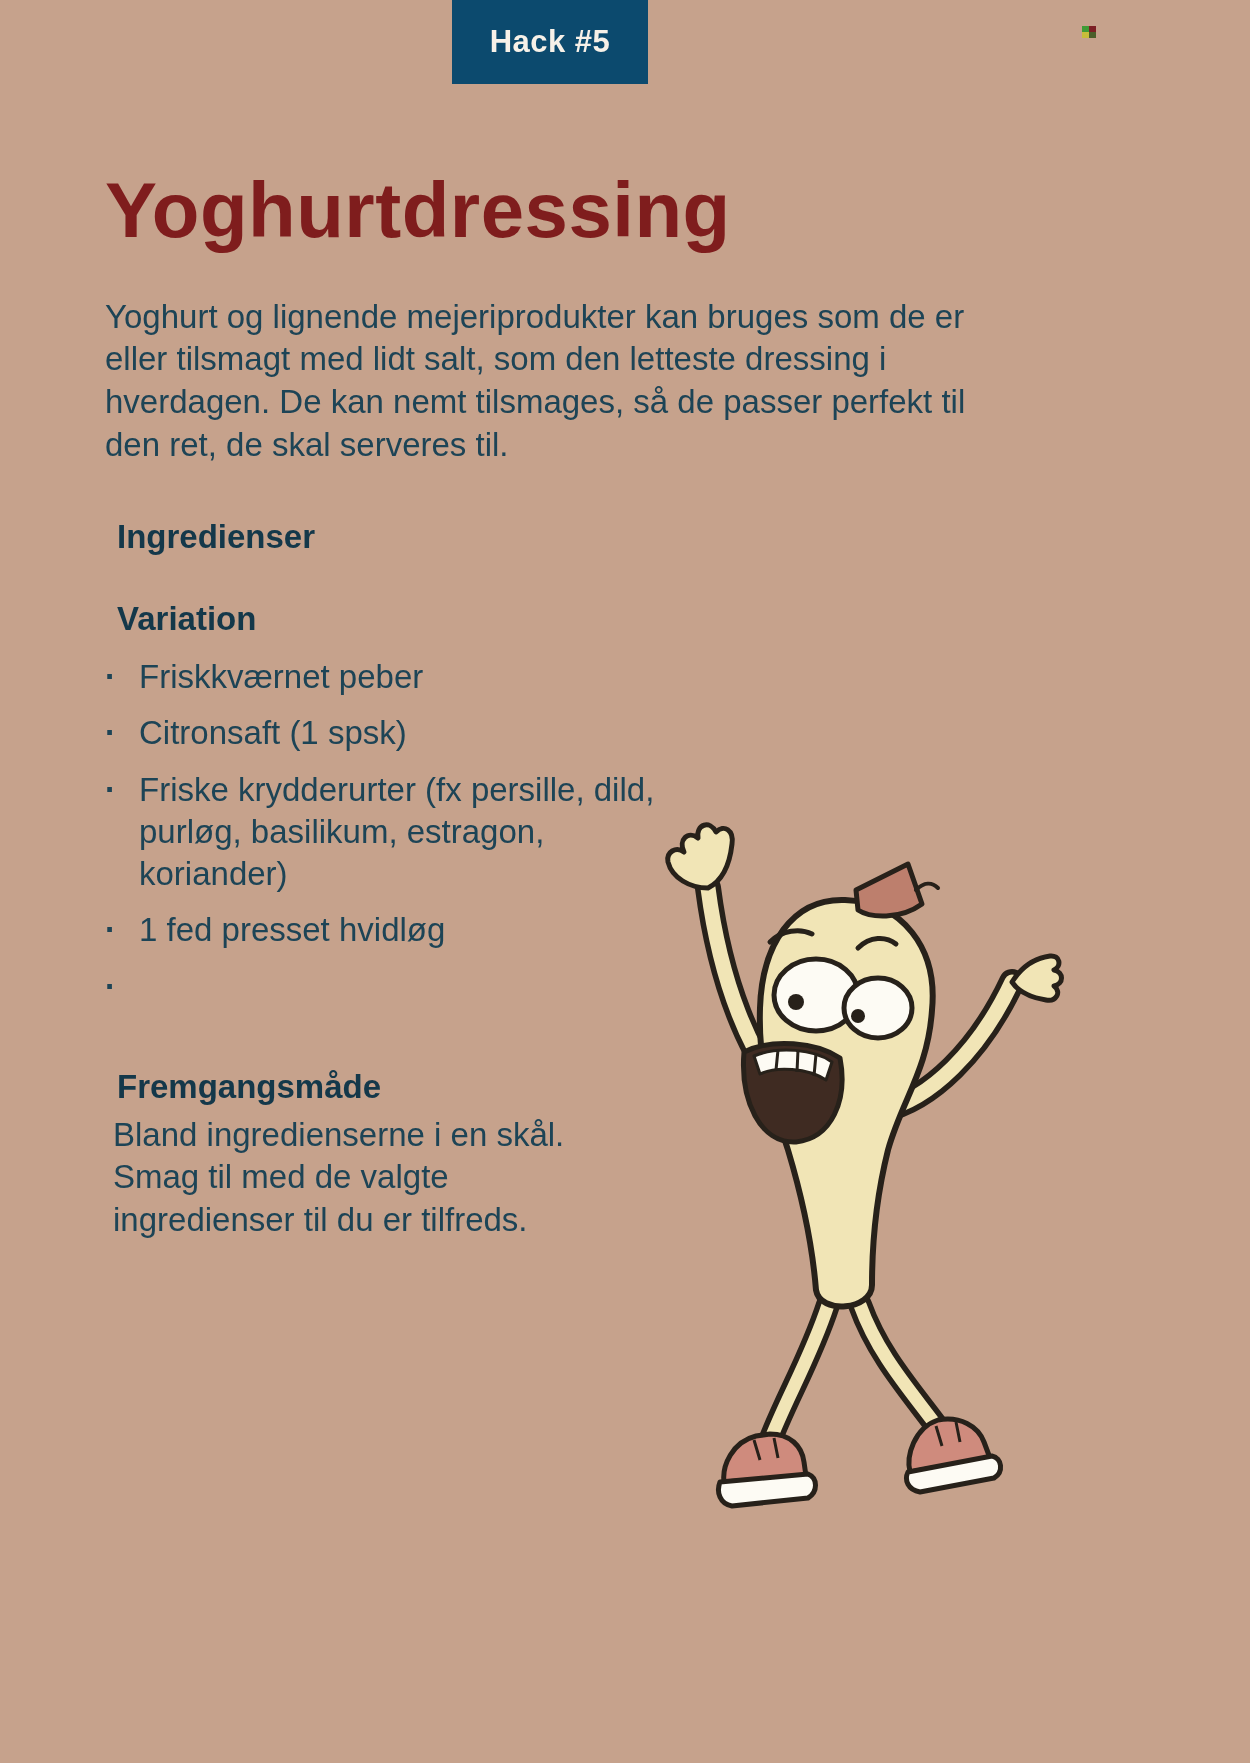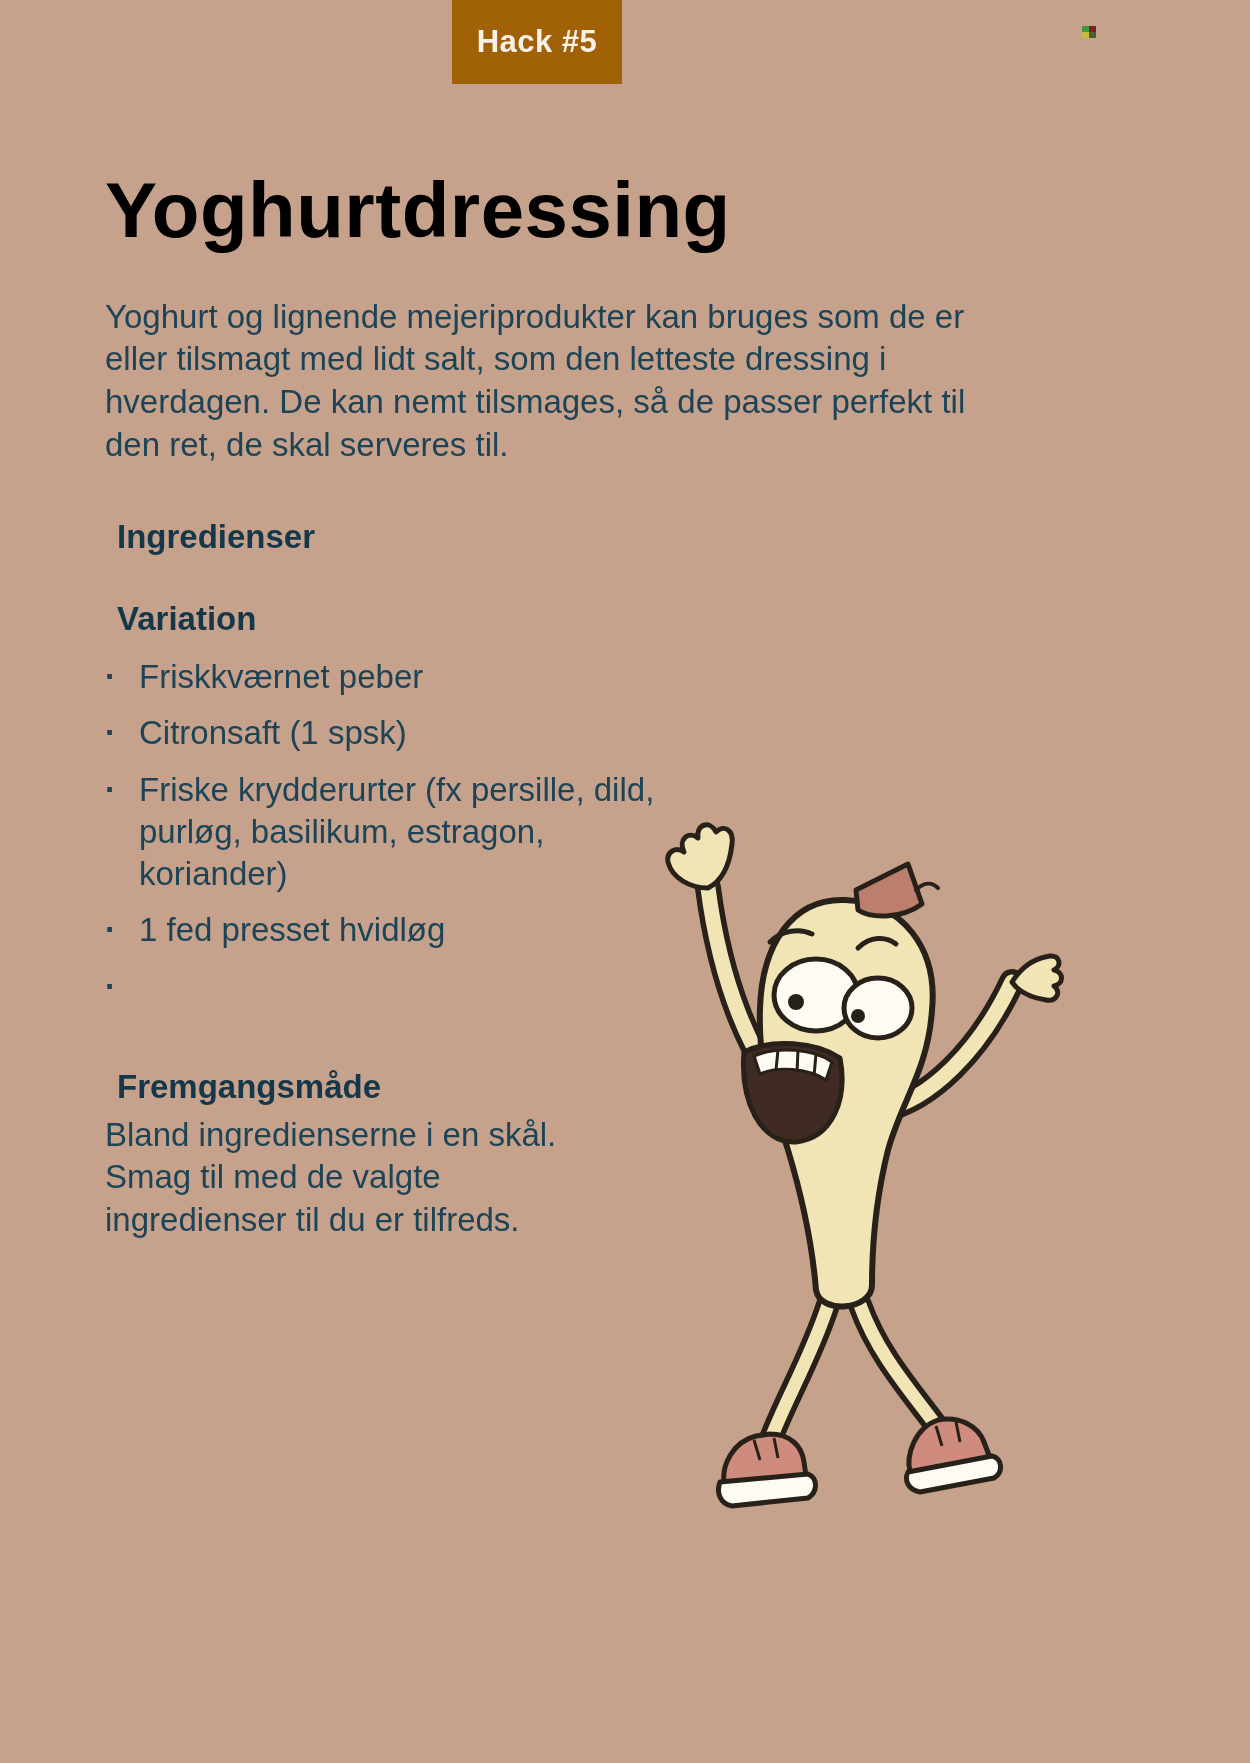--- a/index.html
+++ b/index.html
@@ -12,23 +12,23 @@
     position: relative;
     overflow: hidden;
     background: #c6a28c;
     font-family: "Liberation Sans", sans-serif;
     color: #1d4456;
   }
   .badge {
     position: absolute;
     top: 0;
     left: 452px;
-    width: 170px;
+    width: 196px;
     height: 84px;
-    background: #a16207;
+    background: #0c4a6e;
     color: #f7f1e8;
     display: flex;
     align-items: center;
     justify-content: center;
     font-size: 31px;
     font-weight: bold;
     letter-spacing: 0.5px;
   }
   .pixel-artifact {
     position: absolute;
@@ -50,21 +50,21 @@
     left: 105px;
     top: 170px;
     width: 930px;
     z-index: 2;
   }
   h1.title {
     margin: 0 0 44px 0;
     font-size: 78px;
     line-height: 1.05;
     font-weight: bold;
-    color: #000000;
+    color: #7f1d1d;
     letter-spacing: 0.5px;
   }
   p.intro {
     margin: 0 0 52px 0;
     font-size: 33px;
     line-height: 1.29;
     width: 905px;
   }
   h2.section-heading {
     margin: 0 0 18px 12px;
@@ -86,21 +86,21 @@
     margin-bottom: 14px;
   }
   ul.bullet-list li .bullet {
     flex: 0 0 34px;
     color: #1d4456;
   }
   ul.bullet-list li .bullet::before { content: "·"; font-weight: bold; }
   ul.ingredients-list li .item-text { max-width: 790px; }
   ul.variation-list li .item-text { max-width: 560px; }
   p.method-body {
-    margin: 0;
+    margin: 8px;
     font-size: 33px;
     line-height: 1.29;
     width: 470px;
   }
   .mascot {
     position: absolute;
     left: 620px;
     top: 770px;
     width: 470px;
     height: 800px;

